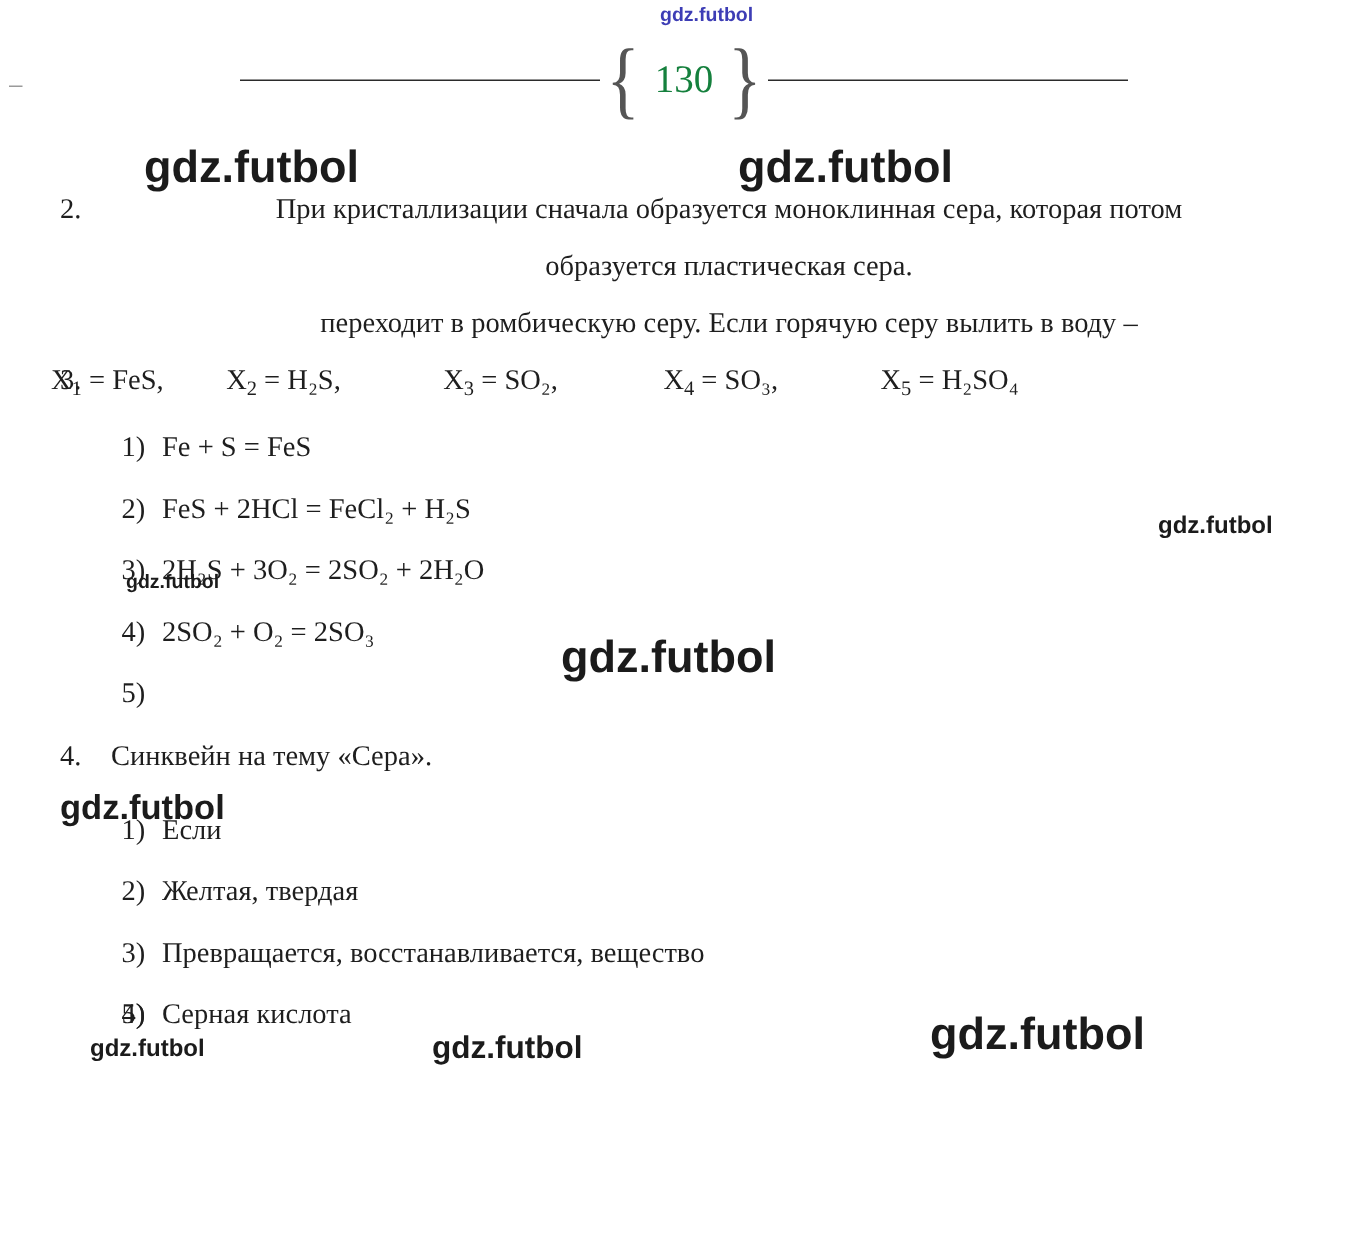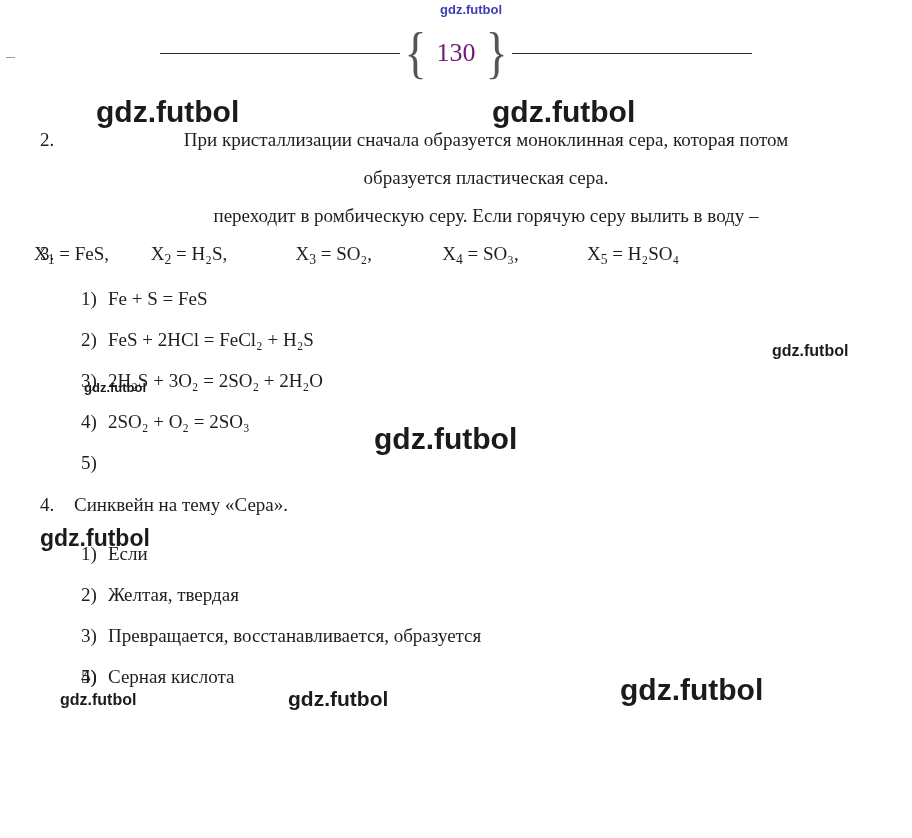--- a/index.html
+++ b/index.html
@@ -35,21 +35,21 @@
   .rule-right { width: 240px; margin-left: 4px; }
   .bracket {
     font-size: 46px;
     line-height: 1;
     color: #555;
     font-family: "Liberation Serif", serif;
     transform: scaleY(1.25);
   }
   .page-number {
     font-size: 26px;
-    color: #701a75;
+    color: #15803d;
     padding: 0 10px;
     font-family: "Liberation Serif", serif;
   }
 
   
   .corner-tick {
     position: absolute;
     left: 6px;
     top: 57px;
     width: 9px;
@@ -194,21 +194,21 @@
     <div class="sub">
       <span class="snum">1)</span>
       <span>Если</span>
     </div>
     <div class="sub">
       <span class="snum">2)</span>
       <span>Желтая, твердая</span>
     </div>
     <div class="sub">
       <span class="snum">3)</span>
-      <span>Превращается, восстанавливается, образуется</span>
+      <span>Превращается, восстанавливается, вещество</span>
     </div>
     <div class="sub">
       <span class="snum">4)</span>
     </div>
     <div class="sub">
       <span class="snum">5)</span>
       <span>Серная кислота</span>
     </div>
   </div>
 

